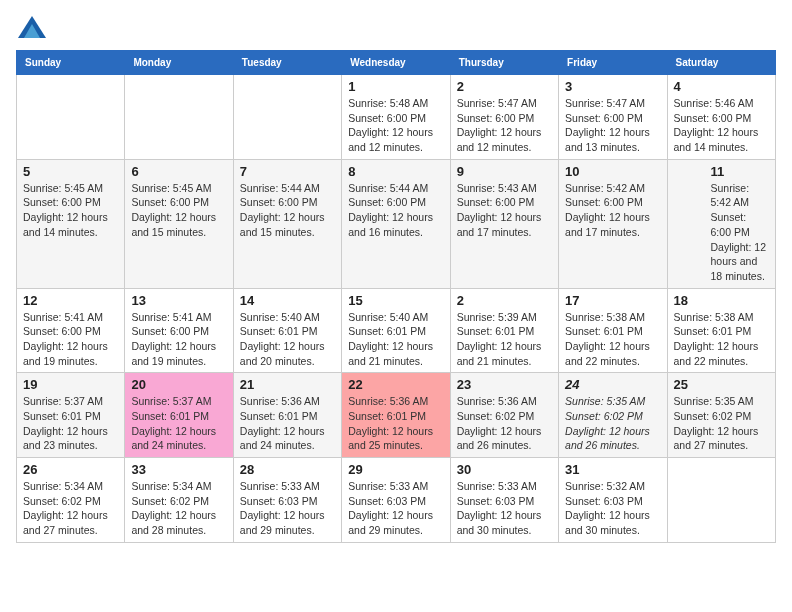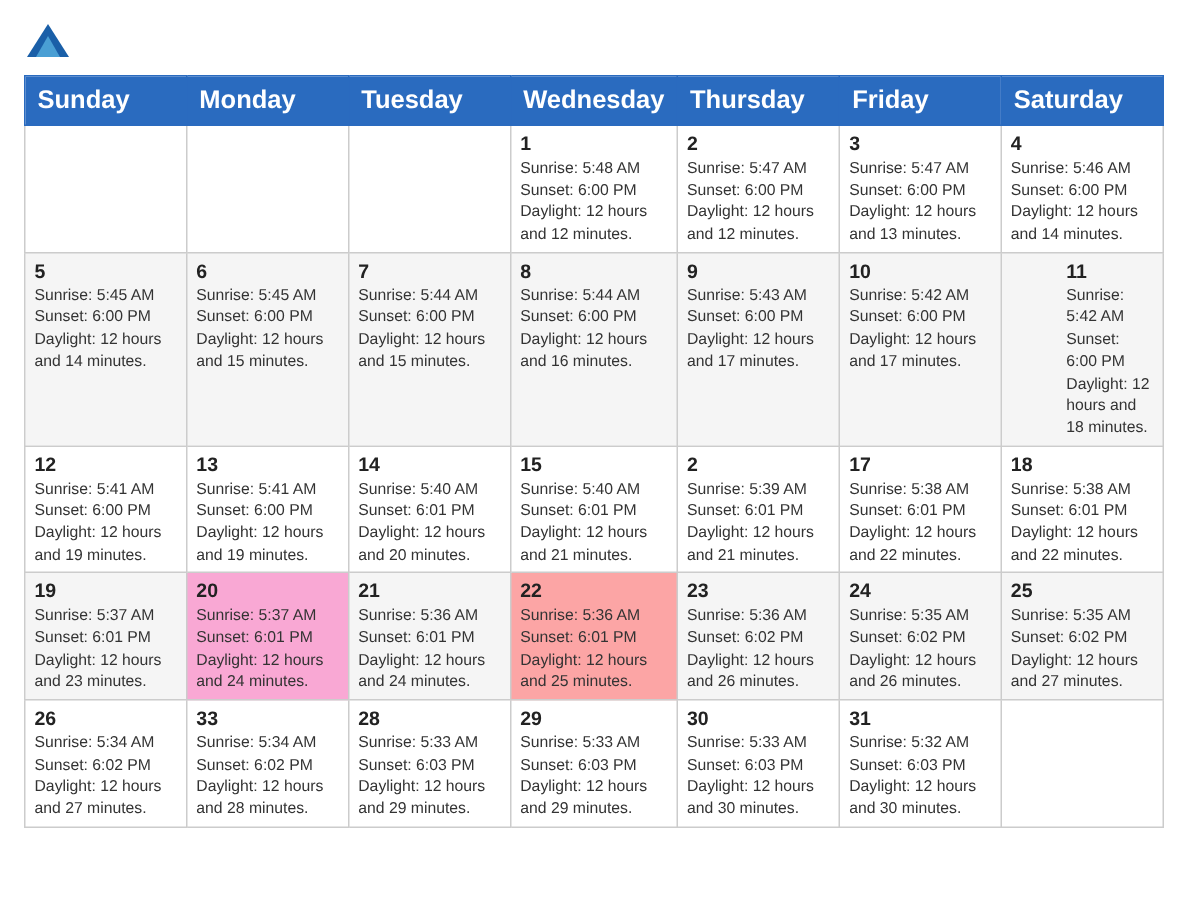--- a/index.html
+++ b/index.html
@@ -52,21 +52,21 @@
     .calendar-table {
       width: 100%;
       border-collapse: collapse;
       border: 1px solid #ccc;
     }
     .calendar-table th {
       background-color: #2a6bbf;
       color: #fff;
       text-align: left;
       padding: 6px 8px;
-      font-size: 17px;
+      font-size: 10px;
       font-weight: bold;
       border: 1px solid #2a6bbf;
     }
     .calendar-table td {
       vertical-align: top;
       padding: 4px 6px;
       border: 1px solid #ccc;
       width: 14.28%;
       min-height: 80px;
       font-size: 11px;
@@ -221,21 +221,21 @@
           <div class="day-info">Sunrise: 5:36 AM<br>Sunset: 6:01 PM<br>Daylight: 12 hours and 24 minutes.</div>
         </td>
         <td style="background: #fca5a5;">
           <span class="day-number">22</span>
           <div class="day-info">Sunrise: 5:36 AM<br>Sunset: 6:01 PM<br>Daylight: 12 hours and 25 minutes.</div>
         </td>
         <td style="background: rgb(245, 245, 245);">
           <span class="day-number">23</span>
           <div class="day-info">Sunrise: 5:36 AM<br>Sunset: 6:02 PM<br>Daylight: 12 hours and 26 minutes.</div>
         </td>
-        <td style="background: rgb(245, 245, 245);">
+        <td style="background: rgb(245, 245, 245); font-style: italic;">
           <span class="day-number">24</span>
           <div class="day-info">Sunrise: 5:35 AM<br>Sunset: 6:02 PM<br>Daylight: 12 hours and 26 minutes.</div>
         </td>
         <td style="background: rgb(245, 245, 245);">
           <span class="day-number">25</span>
           <div class="day-info">Sunrise: 5:35 AM<br>Sunset: 6:02 PM<br>Daylight: 12 hours and 27 minutes.</div>
         </td>
       </tr>
       <tr>
         <td>

